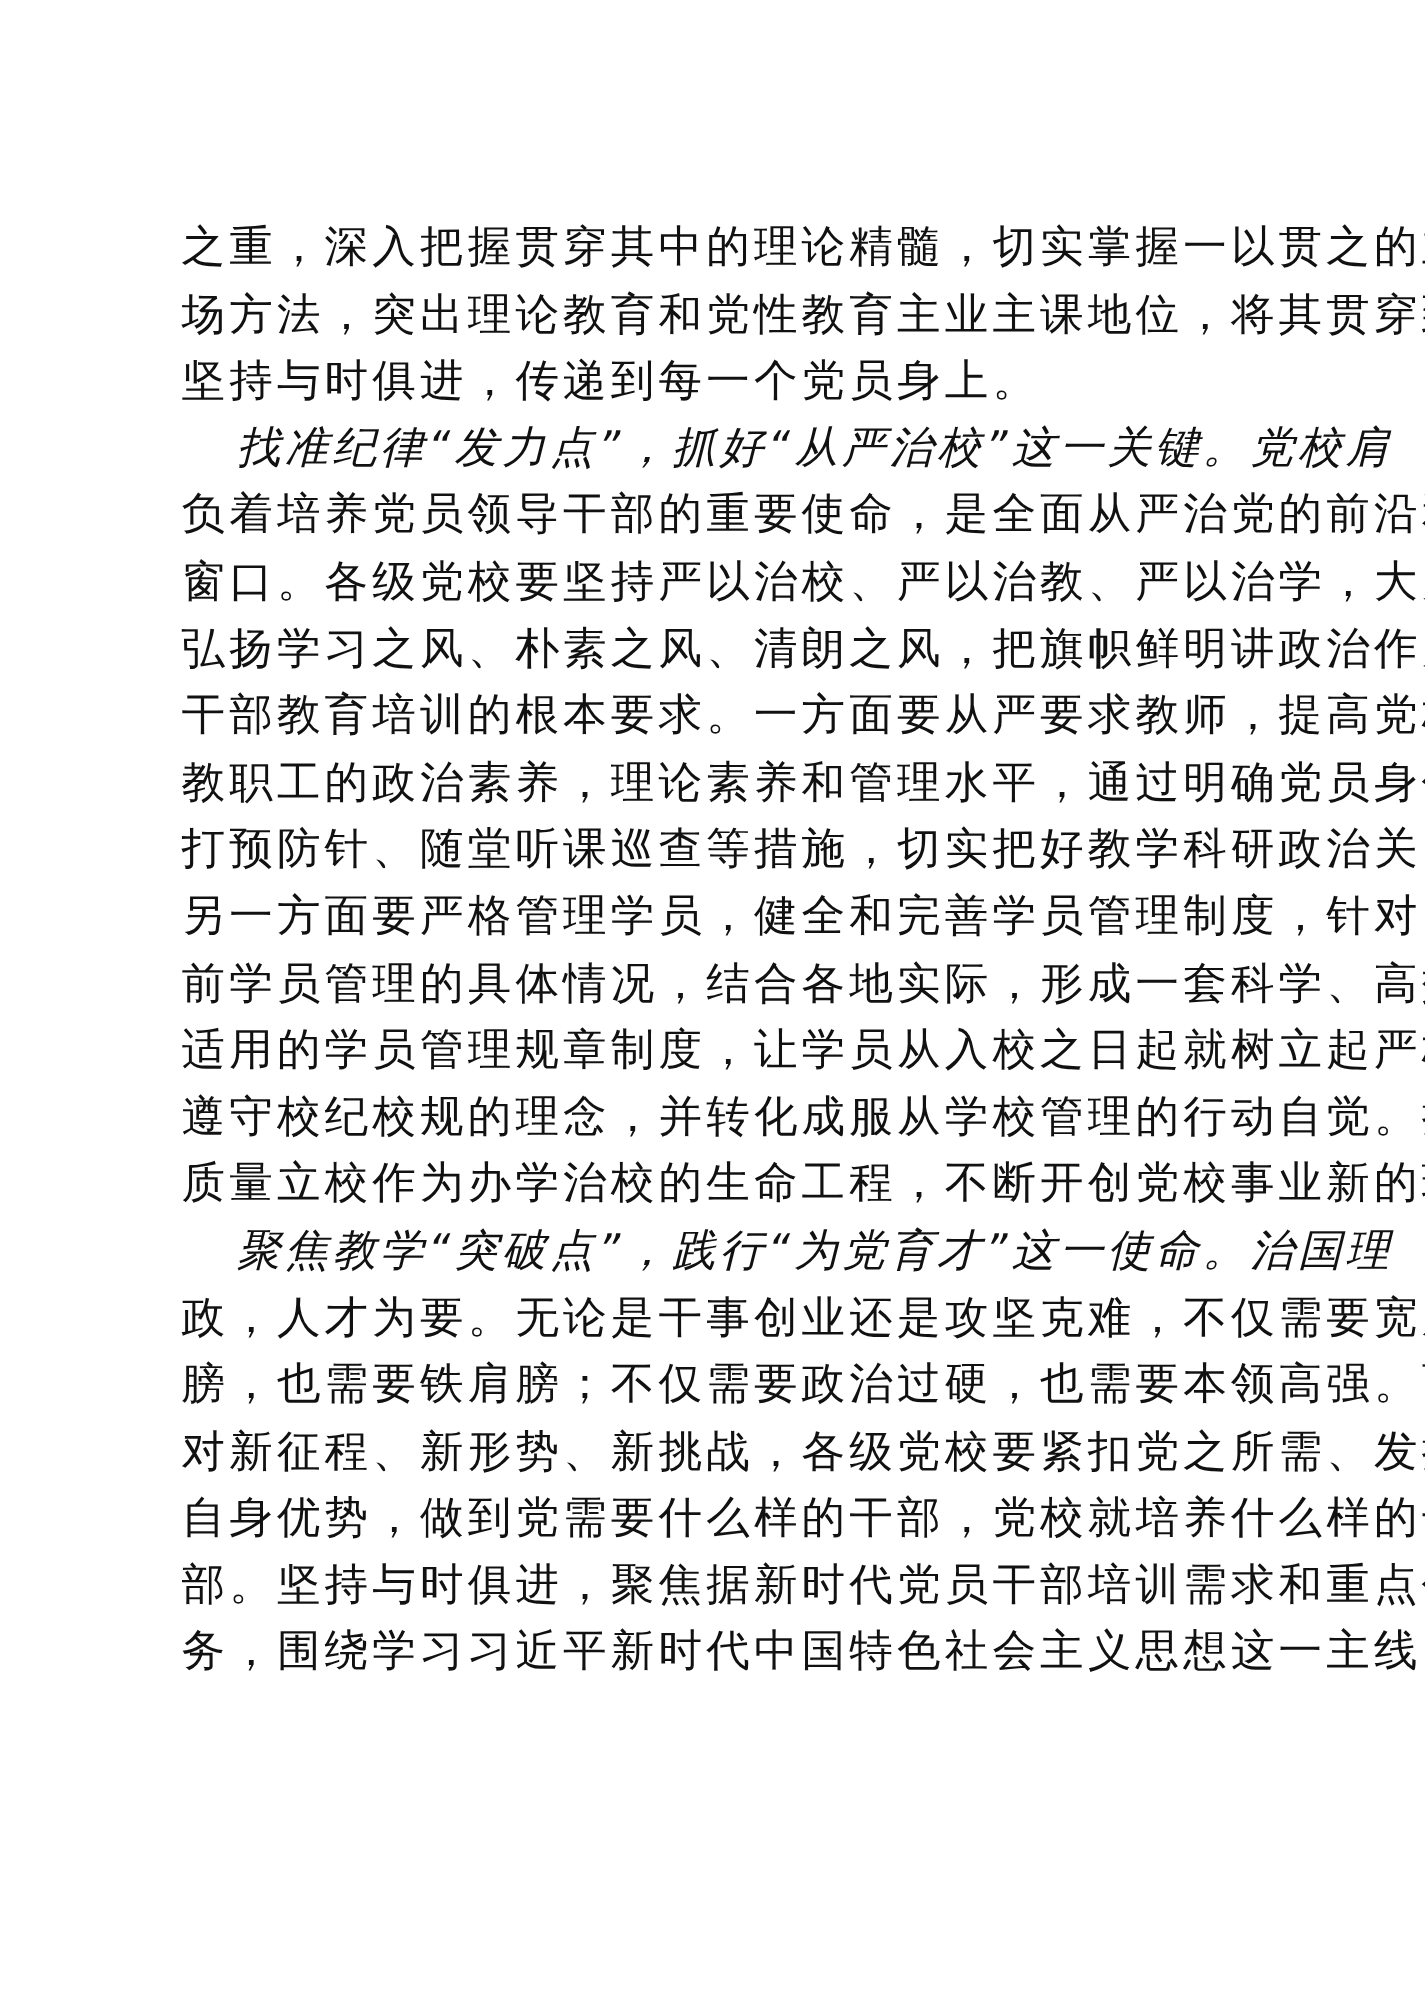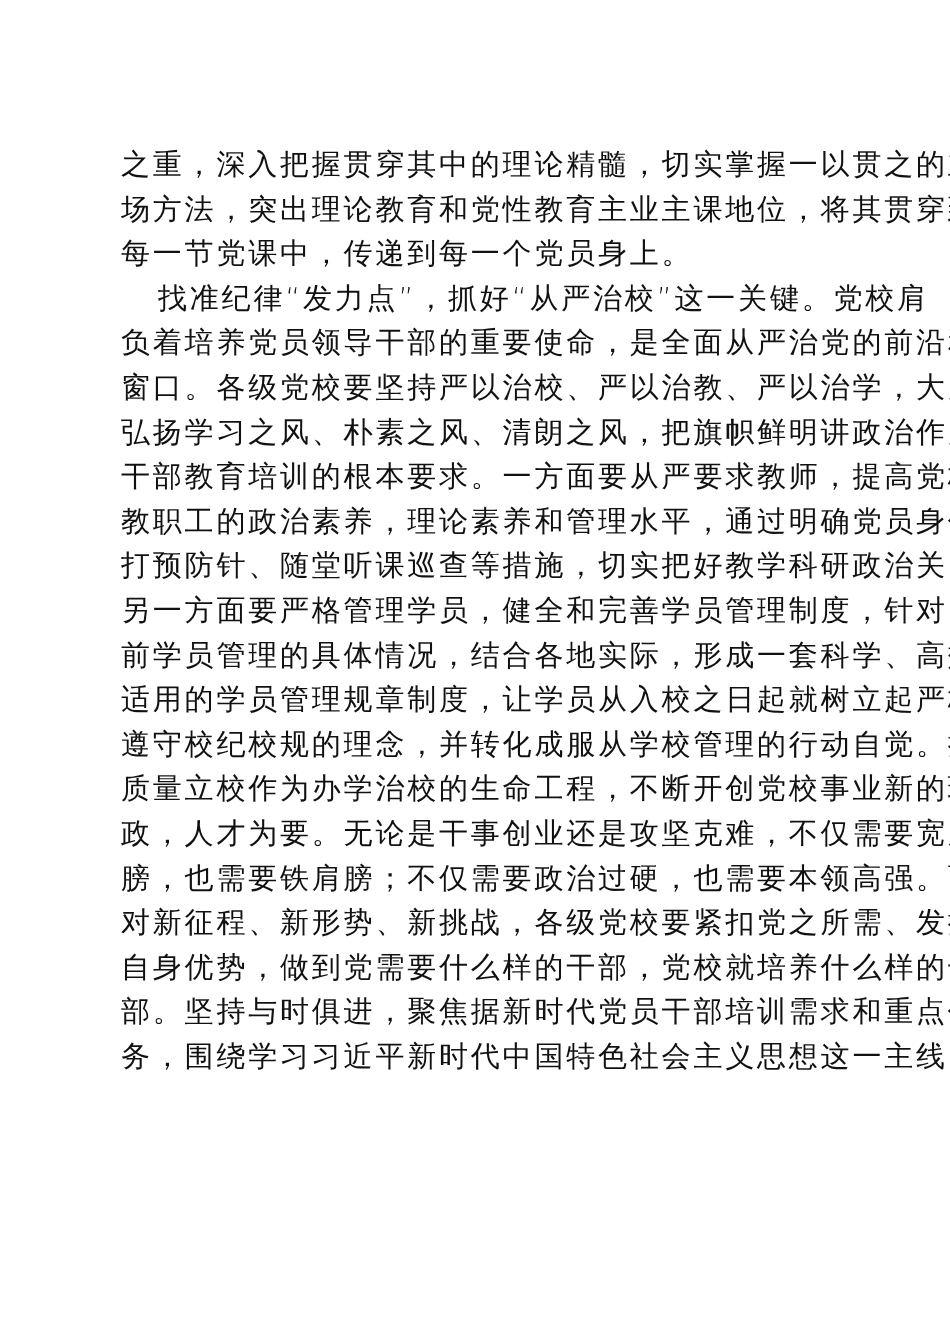--- a/index.html
+++ b/index.html
@@ -32,50 +32,52 @@
     .line {
       height: 44.6px;
       line-height: 44.6px;
       font-size: 29px;
       letter-spacing: 2.8px;
       white-space: nowrap;
       font-weight: 300;
     }
     .line.indent {
       padding-left: 37px;
+      font-style: italic;
     }
   </style>
 </head>
 <body>
 
 <div class="page">
   <div class="text-block">
 
     <div>
       <div class="line">之重，深入把握贯穿其中的理论精髓，切实掌握一以贯之的立</div>
       <div class="line">场方法，突出理论教育和党性教育主业主课地位，将其贯穿到</div>
-      <div class="line">每一节党课中，传递到每一个党员身上。</div>
+      <div class="line">坚持与时俱进，传递到每一个党员身上。</div>
     </div>
 
     <div>
       <div class="line indent">找准纪律“发力点”，抓好“从严治校”这一关键。党校肩</div>
       <div class="line">负着培养党员领导干部的重要使命，是全面从严治党的前沿和</div>
       <div class="line">窗口。各级党校要坚持严以治校、严以治教、严以治学，大力</div>
       <div class="line">弘扬学习之风、朴素之风、清朗之风，把旗帜鲜明讲政治作为</div>
       <div class="line">干部教育培训的根本要求。一方面要从严要求教师，提高党校</div>
       <div class="line">教职工的政治素养，理论素养和管理水平，通过明确党员身份、</div>
       <div class="line">打预防针、随堂听课巡查等措施，切实把好教学科研政治关。</div>
       <div class="line">另一方面要严格管理学员，健全和完善学员管理制度，针对当</div>
       <div class="line">前学员管理的具体情况，结合各地实际，形成一套科学、高效、</div>
       <div class="line">适用的学员管理规章制度，让学员从入校之日起就树立起严格</div>
       <div class="line">遵守校纪校规的理念，并转化成服从学校管理的行动自觉。把</div>
       <div class="line">质量立校作为办学治校的生命工程，不断开创党校事业新的璀</div>
     </div>
 
     <div>
+      <div class="line indent">聚焦教学“突破点”，践行“为党育才”这一使命。治国理</div>
       <div class="line">政，人才为要。无论是干事创业还是攻坚克难，不仅需要宽肩</div>
       <div class="line">膀，也需要铁肩膀；不仅需要政治过硬，也需要本领高强。面</div>
       <div class="line">对新征程、新形势、新挑战，各级党校要紧扣党之所需、发挥</div>
       <div class="line">自身优势，做到党需要什么样的干部，党校就培养什么样的干</div>
       <div class="line">部。坚持与时俱进，聚焦据新时代党员干部培训需求和重点任</div>
       <div class="line">务，围绕学习习近平新时代中国特色社会主义思想这一主线，</div>
     </div>
 
   </div>
 </div>

